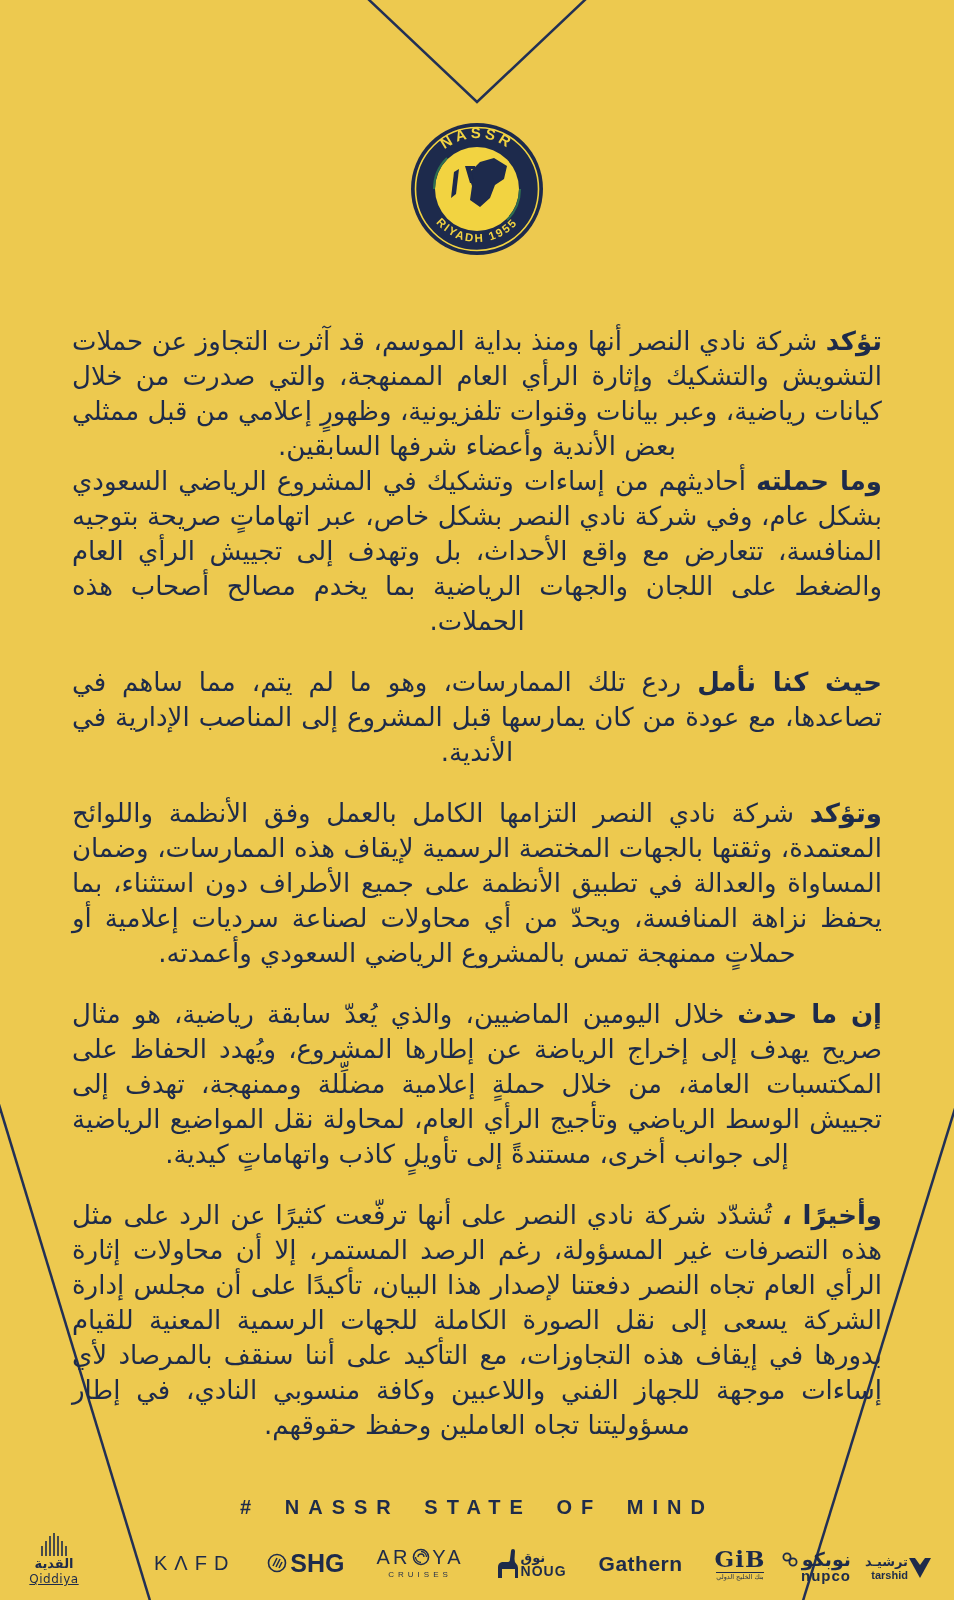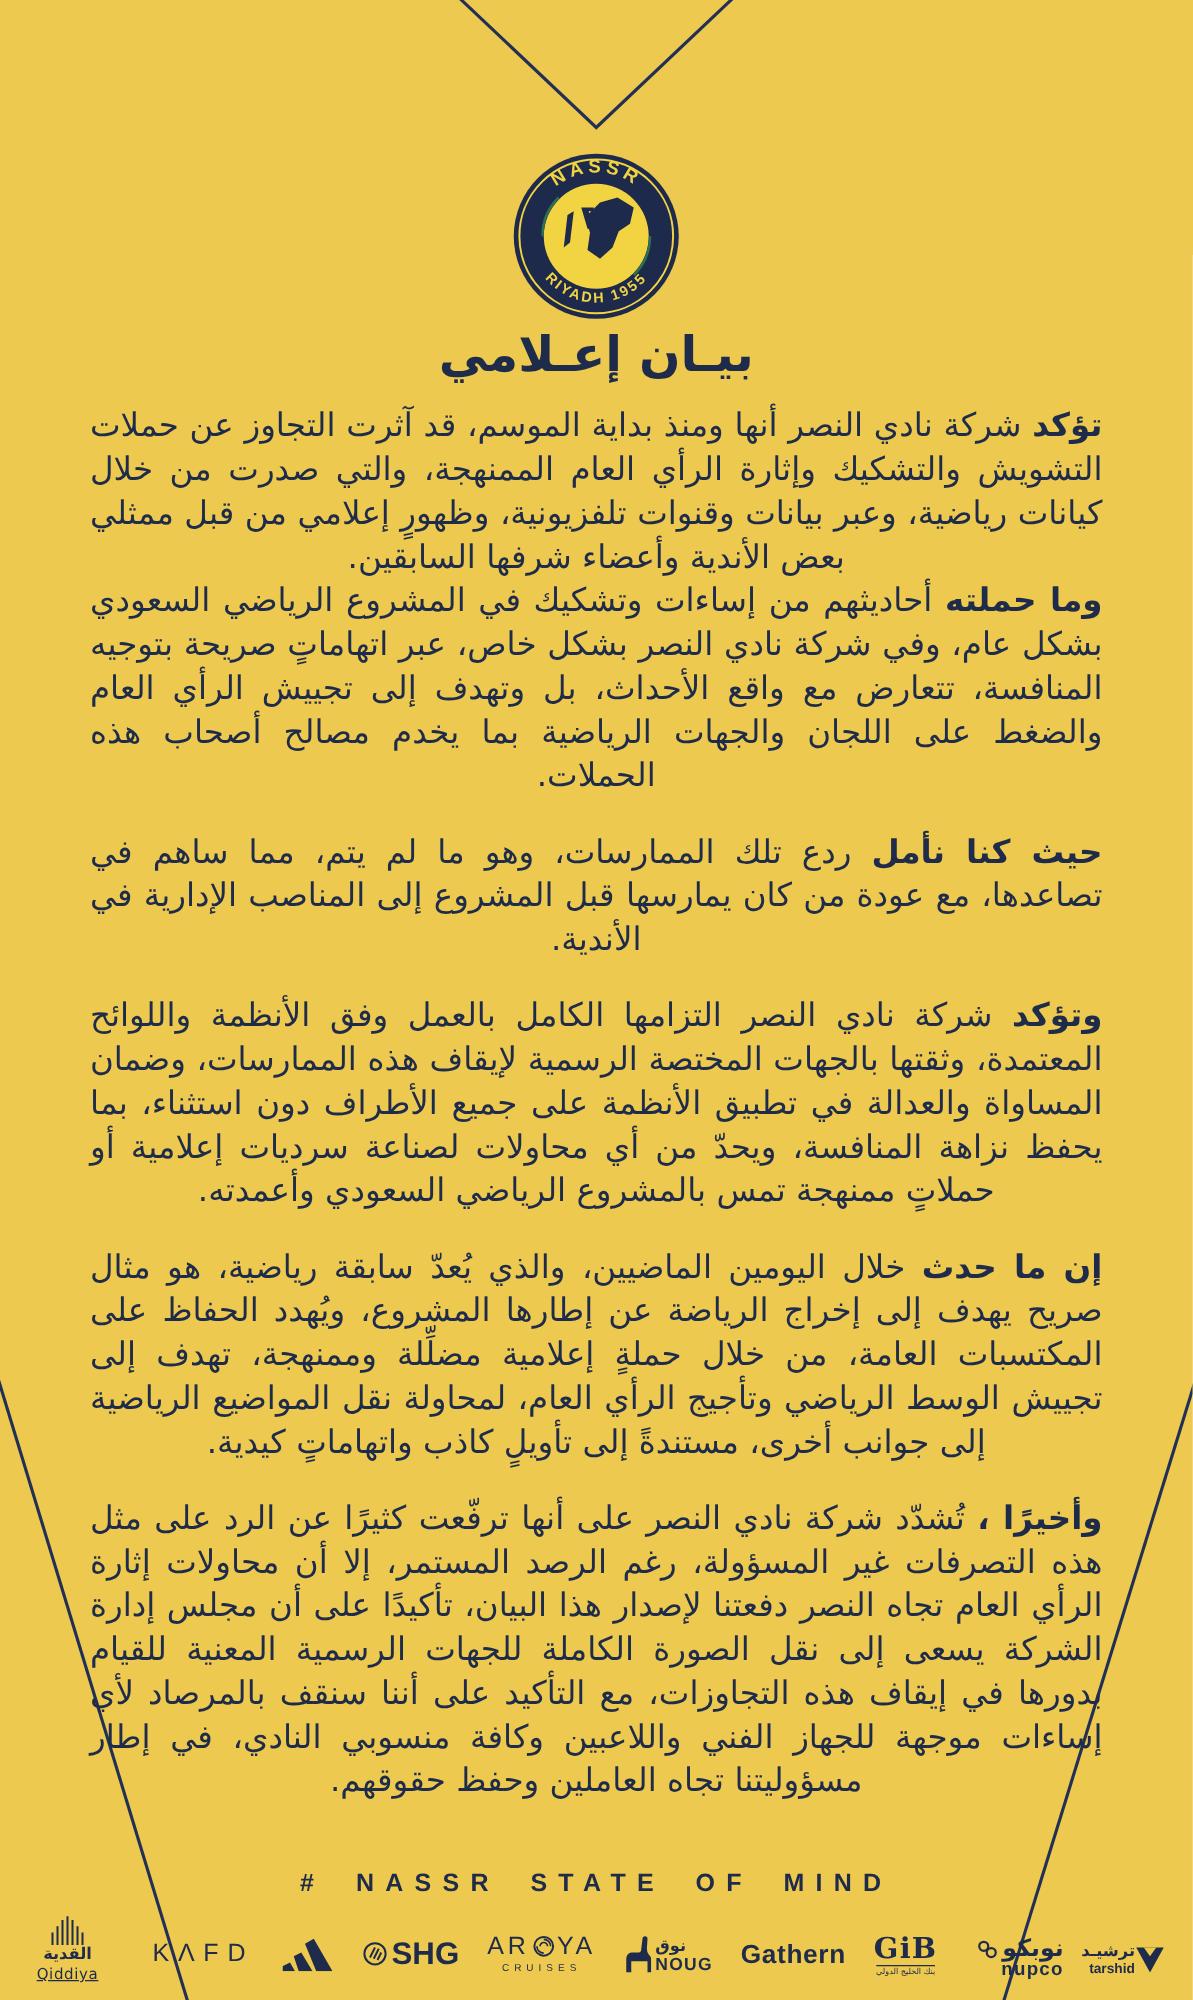--- a/index.html
+++ b/index.html
@@ -42,21 +42,21 @@
     position:absolute; left:8px; bottom:14px; width:92px;
     display:flex; flex-direction:column; align-items:center; gap:1px;
   }
   .sponsor-left .ar{font-size:13px; font-weight:700; line-height:14px;}
   .sponsor-left .en{font-size:12px; letter-spacing:.5px;text-decoration:underline;}
 
   .sponsor-row{
     position:absolute; left:122px; bottom:20px; width:628px;
     display:flex; justify-content:space-between; align-items:center;
   }
-  .sp{display:flex; flex-direction:column; align-items:center; line-height:1;}
+  .sp{display:flex; flex-direction:column; align-items:center; line-height:1;margin-left:32px;}
   .kafd{font-size:20px; letter-spacing:7px; font-weight:500; font-family:"Liberation Sans",sans-serif;}
   .shg{display:flex; flex-direction:row; align-items:center; gap:3px;
        font-size:25px; font-weight:700; font-family:"Liberation Sans",sans-serif;}
   .aroya-word{font-size:20px; font-weight:500; letter-spacing:3px; display:flex; align-items:center; gap:2px;
        font-family:"Liberation Sans",sans-serif;}
   .aroya-sub{font-size:8px; letter-spacing:4px; margin-top:4px; font-family:"Liberation Sans",sans-serif;}
   .noug{flex-direction:row; align-items:flex-end; gap:3px;}
   .noug .txt{display:flex;flex-direction:column;align-items:flex-start;}
   .noug .ar{font-size:13px; font-weight:700; line-height:13px;}
   .noug .en{font-size:14px; font-weight:700; letter-spacing:1px; font-family:"Liberation Sans",sans-serif;}
@@ -107,21 +107,20 @@
       </text>
 
       <g fill="#1d2a4c">
         <path d="M70 40 L84 36 L97 44 L94 57 L85 63 L80 76 L70 85 L60 78 L62 64 L58 52 Z"></path>
         <path d="M44 50 L49 47 L46 72 L41 76 Z"></path>
         <path d="M55 44 h10 v3 h-4 l3 14 h-4 z"></path>
       </g>
     </svg>
   </div>
 
-  <div class="title">بيـان إعـلامي</div>
 
   <div class="statement">
     <p><span class="lead">تؤكد</span><span> شركة نادي النصر أنها ومنذ بداية الموسم، قد آثرت التجاوز عن حملات التشويش والتشكيك وإثارة الرأي العام الممنهجة، والتي صدرت من خلال كيانات رياضية، وعبر بيانات وقنوات تلفزيونية، وظهورٍ إعلامي من قبل ممثلي بعض الأندية وأعضاء شرفها السابقين.</span></p>
     <p><span class="lead">وما حملته</span><span> أحاديثهم من إساءات وتشكيك في المشروع الرياضي السعودي بشكل عام، وفي شركة نادي النصر بشكل خاص، عبر اتهاماتٍ صريحة بتوجيه المنافسة، تتعارض مع واقع الأحداث، بل وتهدف إلى تجييش الرأي العام والضغط على اللجان والجهات الرياضية بما يخدم مصالح أصحاب هذه الحملات.</span></p>
     <p class="gap"><span class="lead">حيث كنا نأمل</span><span> ردع تلك الممارسات، وهو ما لم يتم، مما ساهم في تصاعدها، مع عودة من كان يمارسها قبل المشروع إلى المناصب الإدارية في الأندية.</span></p>
     <p class="gap"><span class="lead">وتؤكد</span><span> شركة نادي النصر التزامها الكامل بالعمل وفق الأنظمة واللوائح المعتمدة، وثقتها بالجهات المختصة الرسمية لإيقاف هذه الممارسات، وضمان المساواة والعدالة في تطبيق الأنظمة على جميع الأطراف دون استثناء، بما يحفظ نزاهة المنافسة، ويحدّ من أي محاولات لصناعة سرديات إعلامية أو حملاتٍ ممنهجة تمس بالمشروع الرياضي السعودي وأعمدته.</span></p>
     <p class="gap"><span class="lead">إن ما حدث</span><span> خلال اليومين الماضيين، والذي يُعدّ سابقة رياضية، هو مثال صريح يهدف إلى إخراج الرياضة عن إطارها المشروع، ويُهدد الحفاظ على المكتسبات العامة، من خلال حملةٍ إعلامية مضلِّلة وممنهجة، تهدف إلى تجييش الوسط الرياضي وتأجيج الرأي العام، لمحاولة نقل المواضيع الرياضية إلى جوانب أخرى، مستندةً إلى تأويلٍ كاذب واتهاماتٍ كيدية.</span></p>
     <p class="gap"><span class="lead">وأخيرًا ،</span><span> تُشدّد شركة نادي النصر على أنها ترفّعت كثيرًا عن الرد على مثل هذه التصرفات غير المسؤولة، رغم الرصد المستمر، إلا أن محاولات إثارة الرأي العام تجاه النصر دفعتنا لإصدار هذا البيان، تأكيدًا على أن مجلس إدارة الشركة يسعى إلى نقل الصورة الكاملة للجهات الرسمية المعنية للقيام بدورها في إيقاف هذه التجاوزات، مع التأكيد على أننا سنقف بالمرصاد لأي إساءات موجهة للجهاز الفني واللاعبين وكافة منسوبي النادي، في إطار مسؤوليتنا تجاه العاملين وحفظ حقوقهم.</span></p>
   </div>
 

